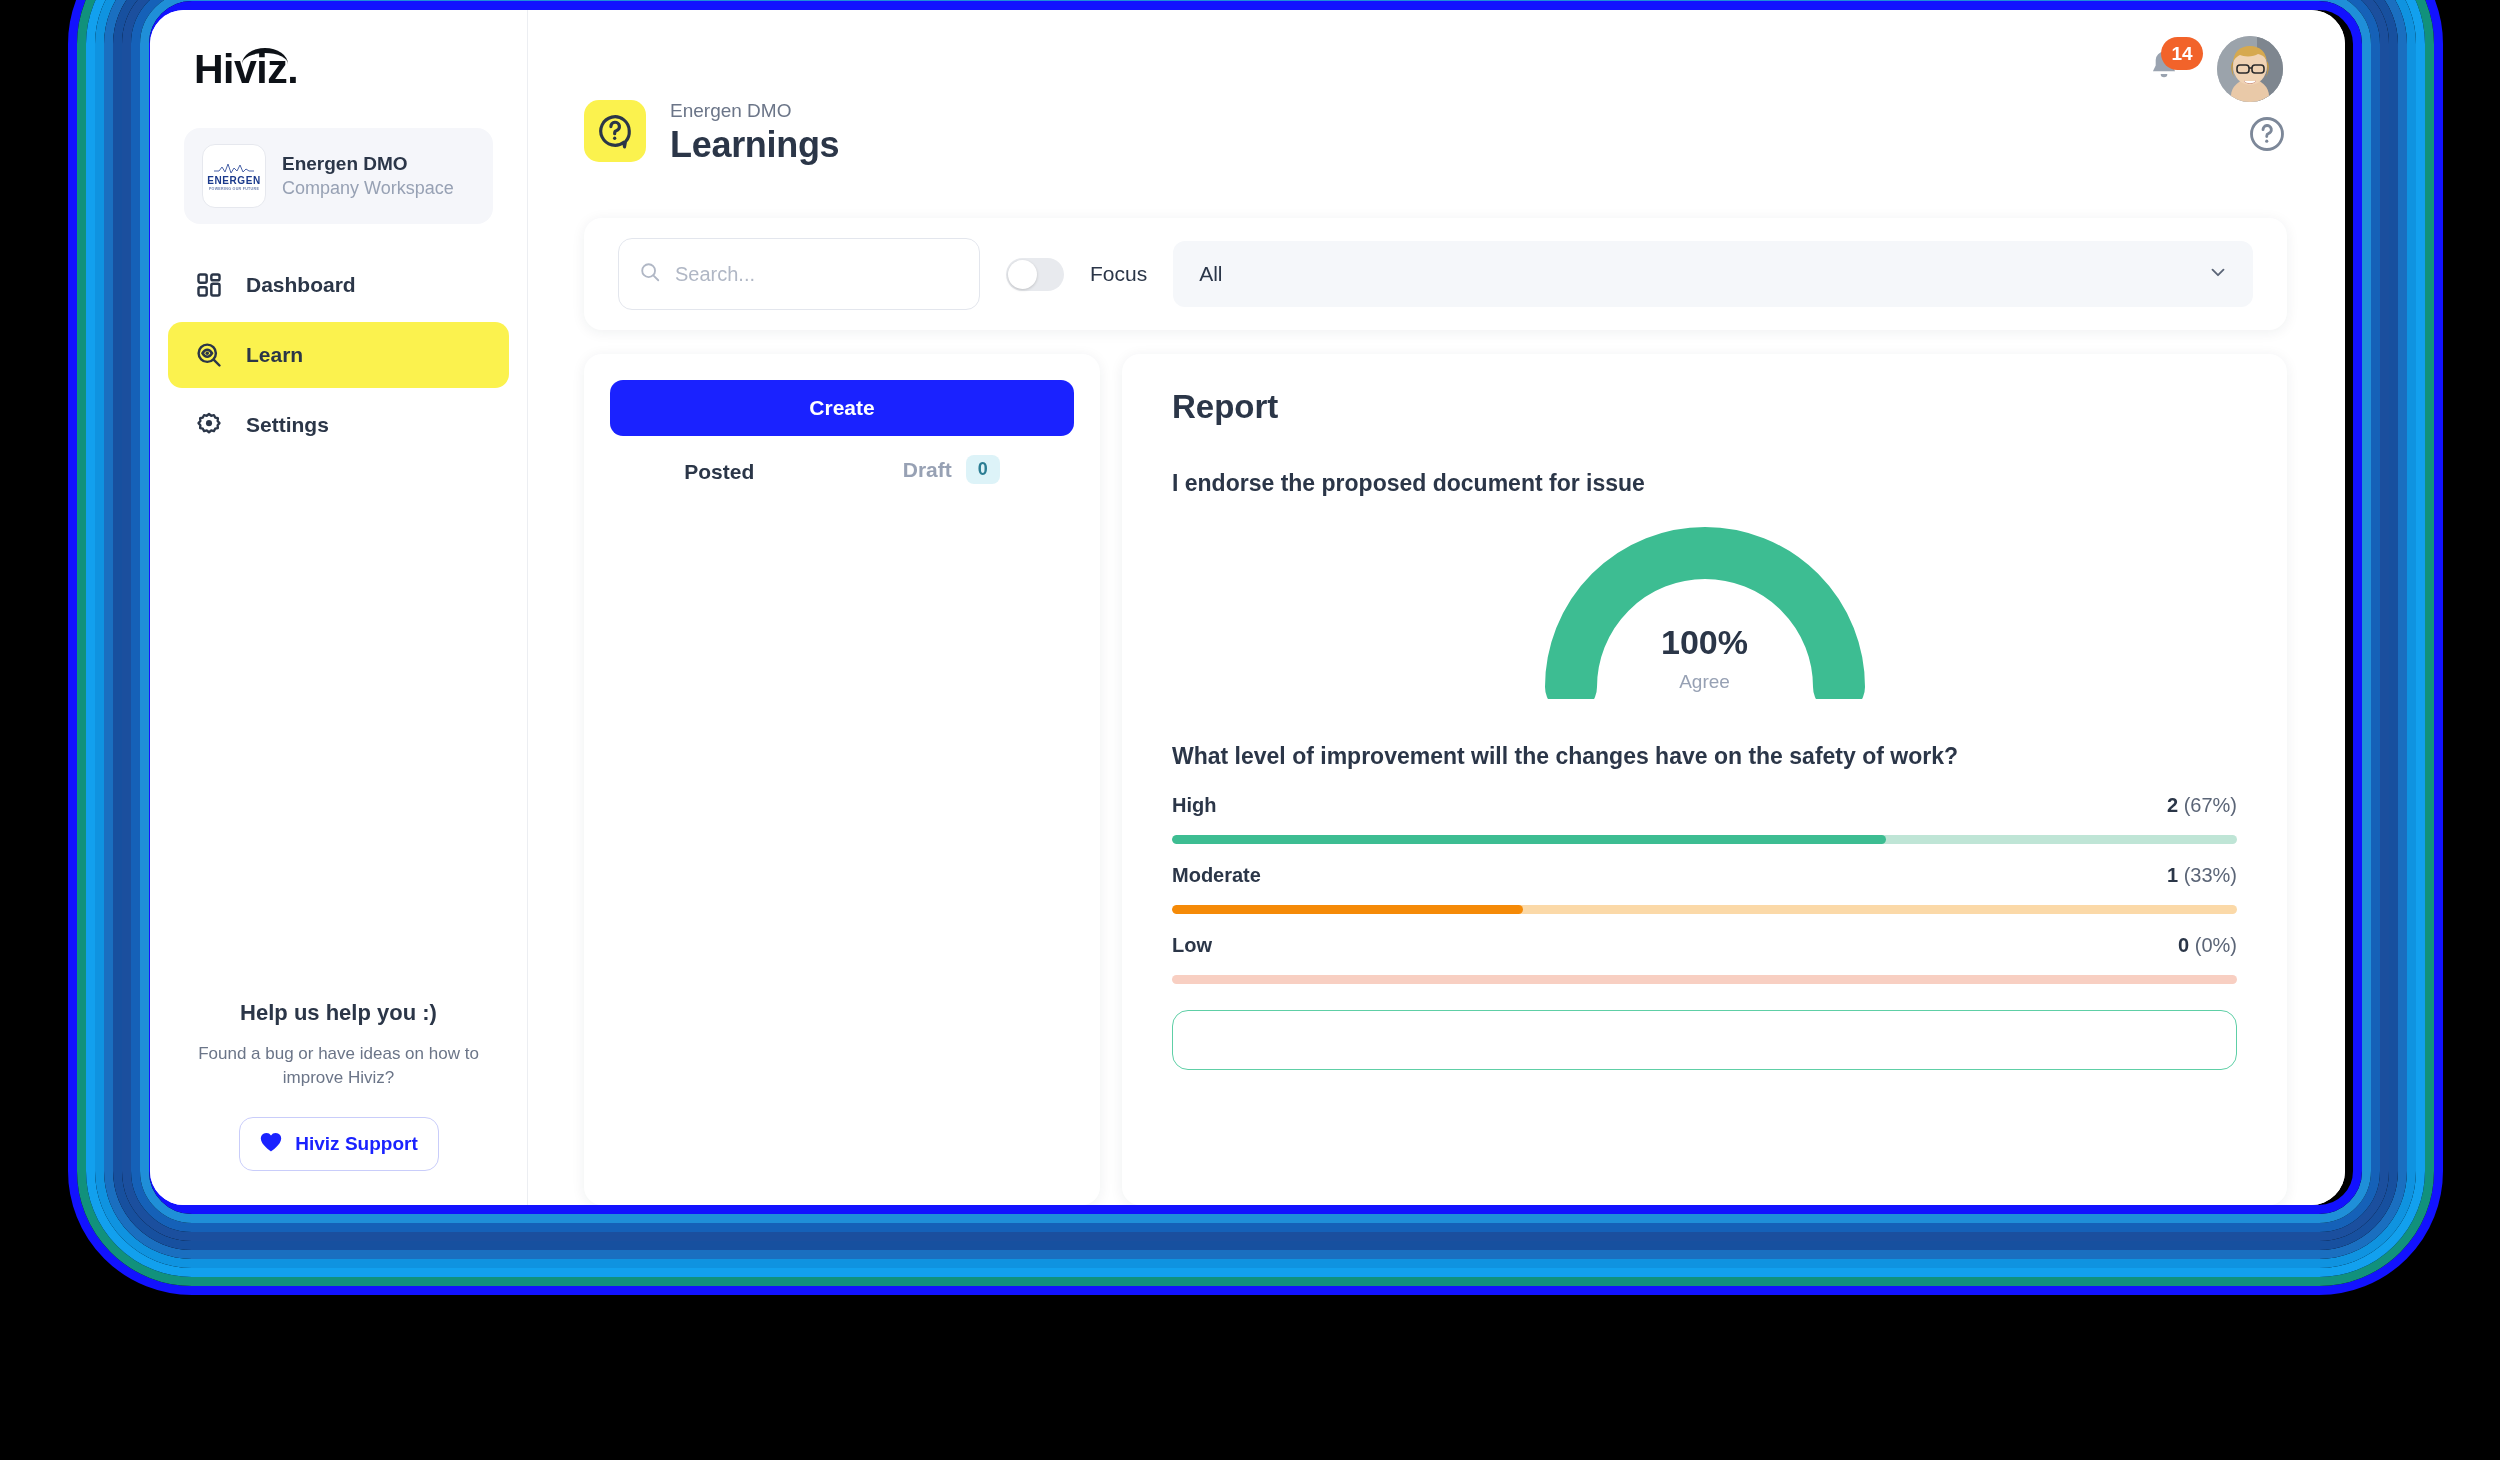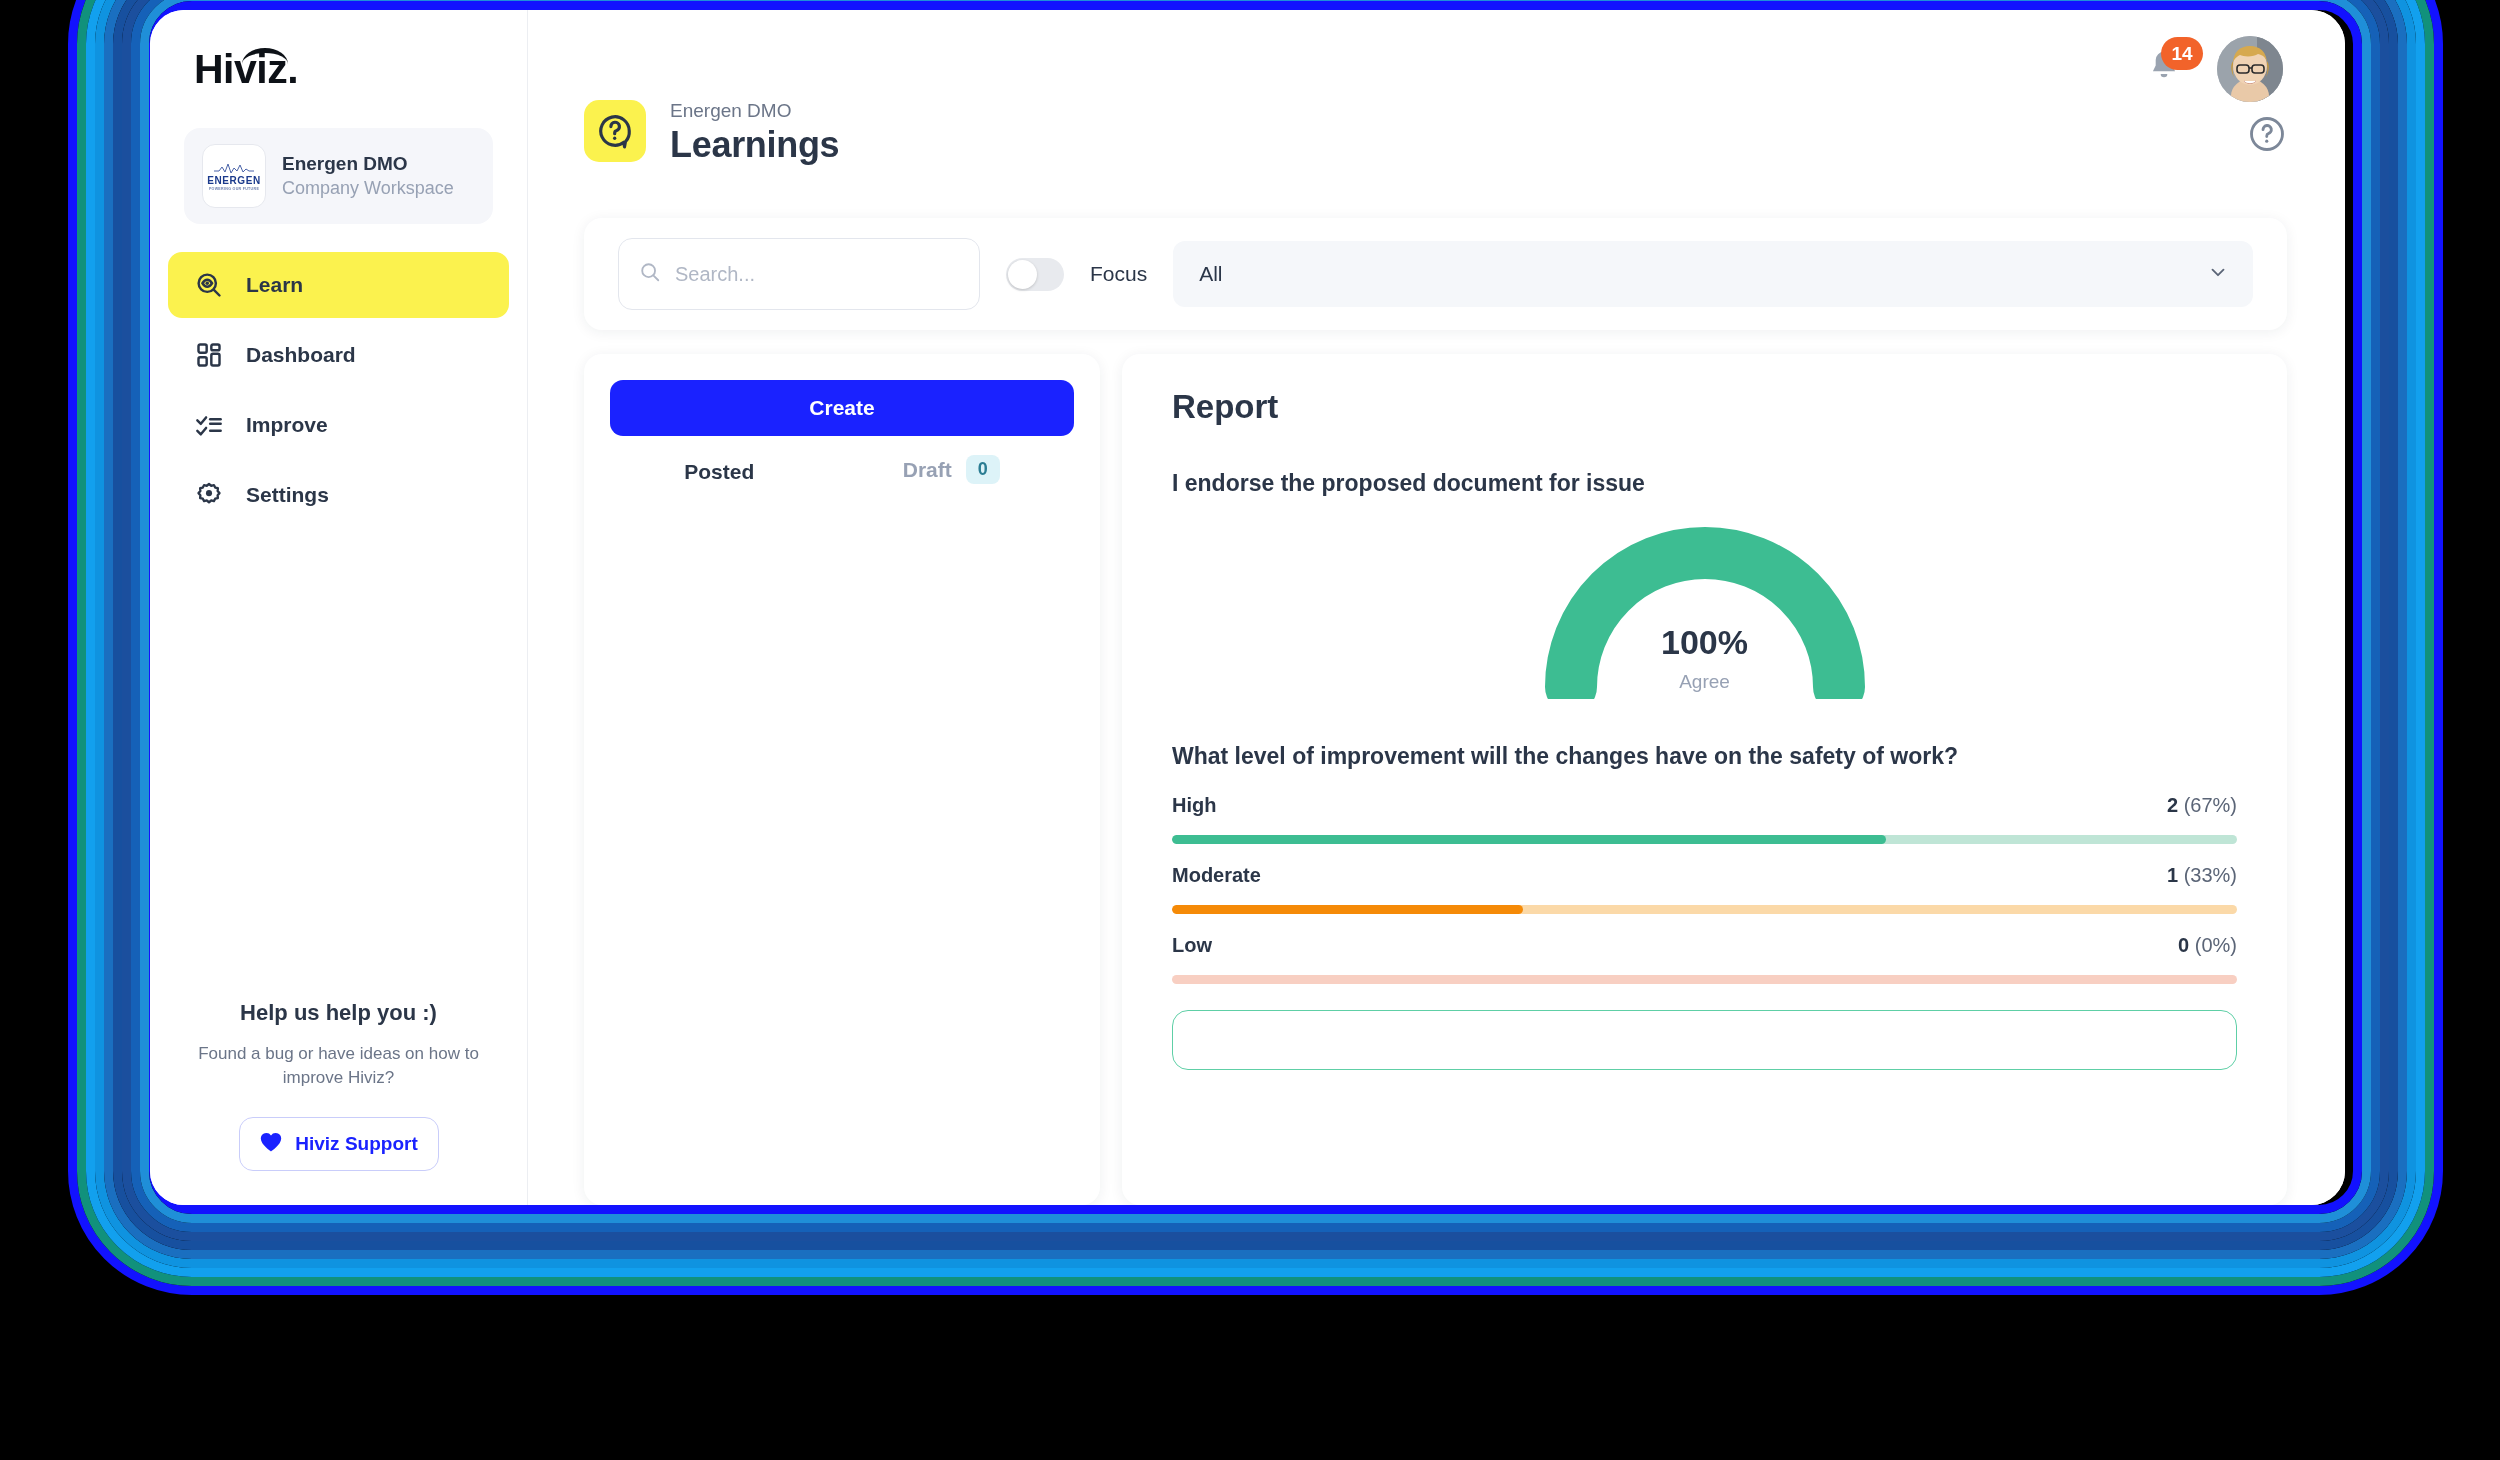--- a/index.html
+++ b/index.html
@@ -325,56 +325,44 @@
         <div class="ws-name">ENERGEN</div>
         <div class="ws-tag">POWERING OUR FUTURE</div>
       </div>
       <div class="ws-text">
         <div class="ws-title">Energen DMO</div>
         <div class="ws-sub">Company Workspace</div>
       </div>
     </div>
 
     <nav class="nav">
+      <div class="nav-item">
+        <span class="nav-icon">
+          <svg width="28" height="28" viewBox="0 0 24 24" fill="none" stroke="#2b3648" stroke-width="2.1" stroke-linejoin="round">
+            <rect x="3" y="3" width="7" height="7" rx="1.4"></rect>
+            <rect x="14" y="3" width="7" height="5" rx="1.4"></rect>
+            <rect x="14" y="11" width="7" height="10" rx="1.4"></rect>
+            <rect x="3" y="14" width="7" height="7" rx="1.4"></rect>
+          </svg>
+        </span>
+        <span class="nav-label">Dashboard</span>
+      </div>
+
       <div class="nav-item active">
         <span class="nav-icon">
           <svg width="28" height="28" viewBox="0 0 24 24" fill="none" stroke="#2b3648" stroke-width="2.1" stroke-linecap="round">
             <circle cx="10.5" cy="10.5" r="7.4"></circle>
             <path d="M6.4 10.5c1.2-2 2.6-3 4.1-3s2.9 1 4.1 3c-1.2 2-2.6 3-4.1 3s-2.9-1-4.1-3z"></path>
             <circle cx="10.5" cy="10.5" r="1.5" fill="#2b3648" stroke="none"></circle>
             <path d="M16.2 16.2L21 21"></path>
           </svg>
         </span>
         <span class="nav-label">Learn</span>
       </div>
 
-      <div class="nav-item">
-        <span class="nav-icon">
-          <svg width="28" height="28" viewBox="0 0 24 24" fill="none" stroke="#2b3648" stroke-width="2.1" stroke-linejoin="round">
-            <rect x="3" y="3" width="7" height="7" rx="1.4"></rect>
-            <rect x="14" y="3" width="7" height="5" rx="1.4"></rect>
-            <rect x="14" y="11" width="7" height="10" rx="1.4"></rect>
-            <rect x="3" y="14" width="7" height="7" rx="1.4"></rect>
-          </svg>
-        </span>
-        <span class="nav-label">Dashboard</span>
-      </div>
-
-      <div class="nav-item">
-        <span class="nav-icon">
-          <svg width="28" height="28" viewBox="0 0 24 24" fill="none" stroke="#2b3648" stroke-width="2.1" stroke-linecap="round" stroke-linejoin="round">
-            <polyline points="2,8 5,11 9.5,5.5"></polyline>
-            <polyline points="2,17 5,20 9.5,14.5"></polyline>
-            <line x1="13" y1="7" x2="22" y2="7"></line>
-            <line x1="13" y1="11" x2="22" y2="11"></line>
-            <line x1="13" y1="17" x2="22" y2="17"></line>
-          </svg>
-        </span>
-        <span class="nav-label">Improve</span>
-      </div>
 
       <div class="nav-item">
         <span class="nav-icon">
           <svg width="28" height="28" viewBox="0 0 24 24" fill="none" stroke="#2b3648" stroke-width="2" stroke-linejoin="round">
             <path d="M12 2.6l1.9 1.5 2.3-.6 1.1 2.1 2.3.6-.2 2.4 1.6 1.8-1.6 1.8.2 2.4-2.3.6-1.1 2.1-2.3-.6L12 18.2l-1.9-1.5-2.3.6-1.1-2.1-2.3-.6.2-2.4L3 10.4l1.6-1.8-.2-2.4 2.3-.6 1.1-2.1 2.3.6z"></path>
             <circle cx="12" cy="10.4" r="2.6" fill="#2b3648" stroke="none"></circle>
           </svg>
         </span>
         <span class="nav-label">Settings</span>
       </div>

